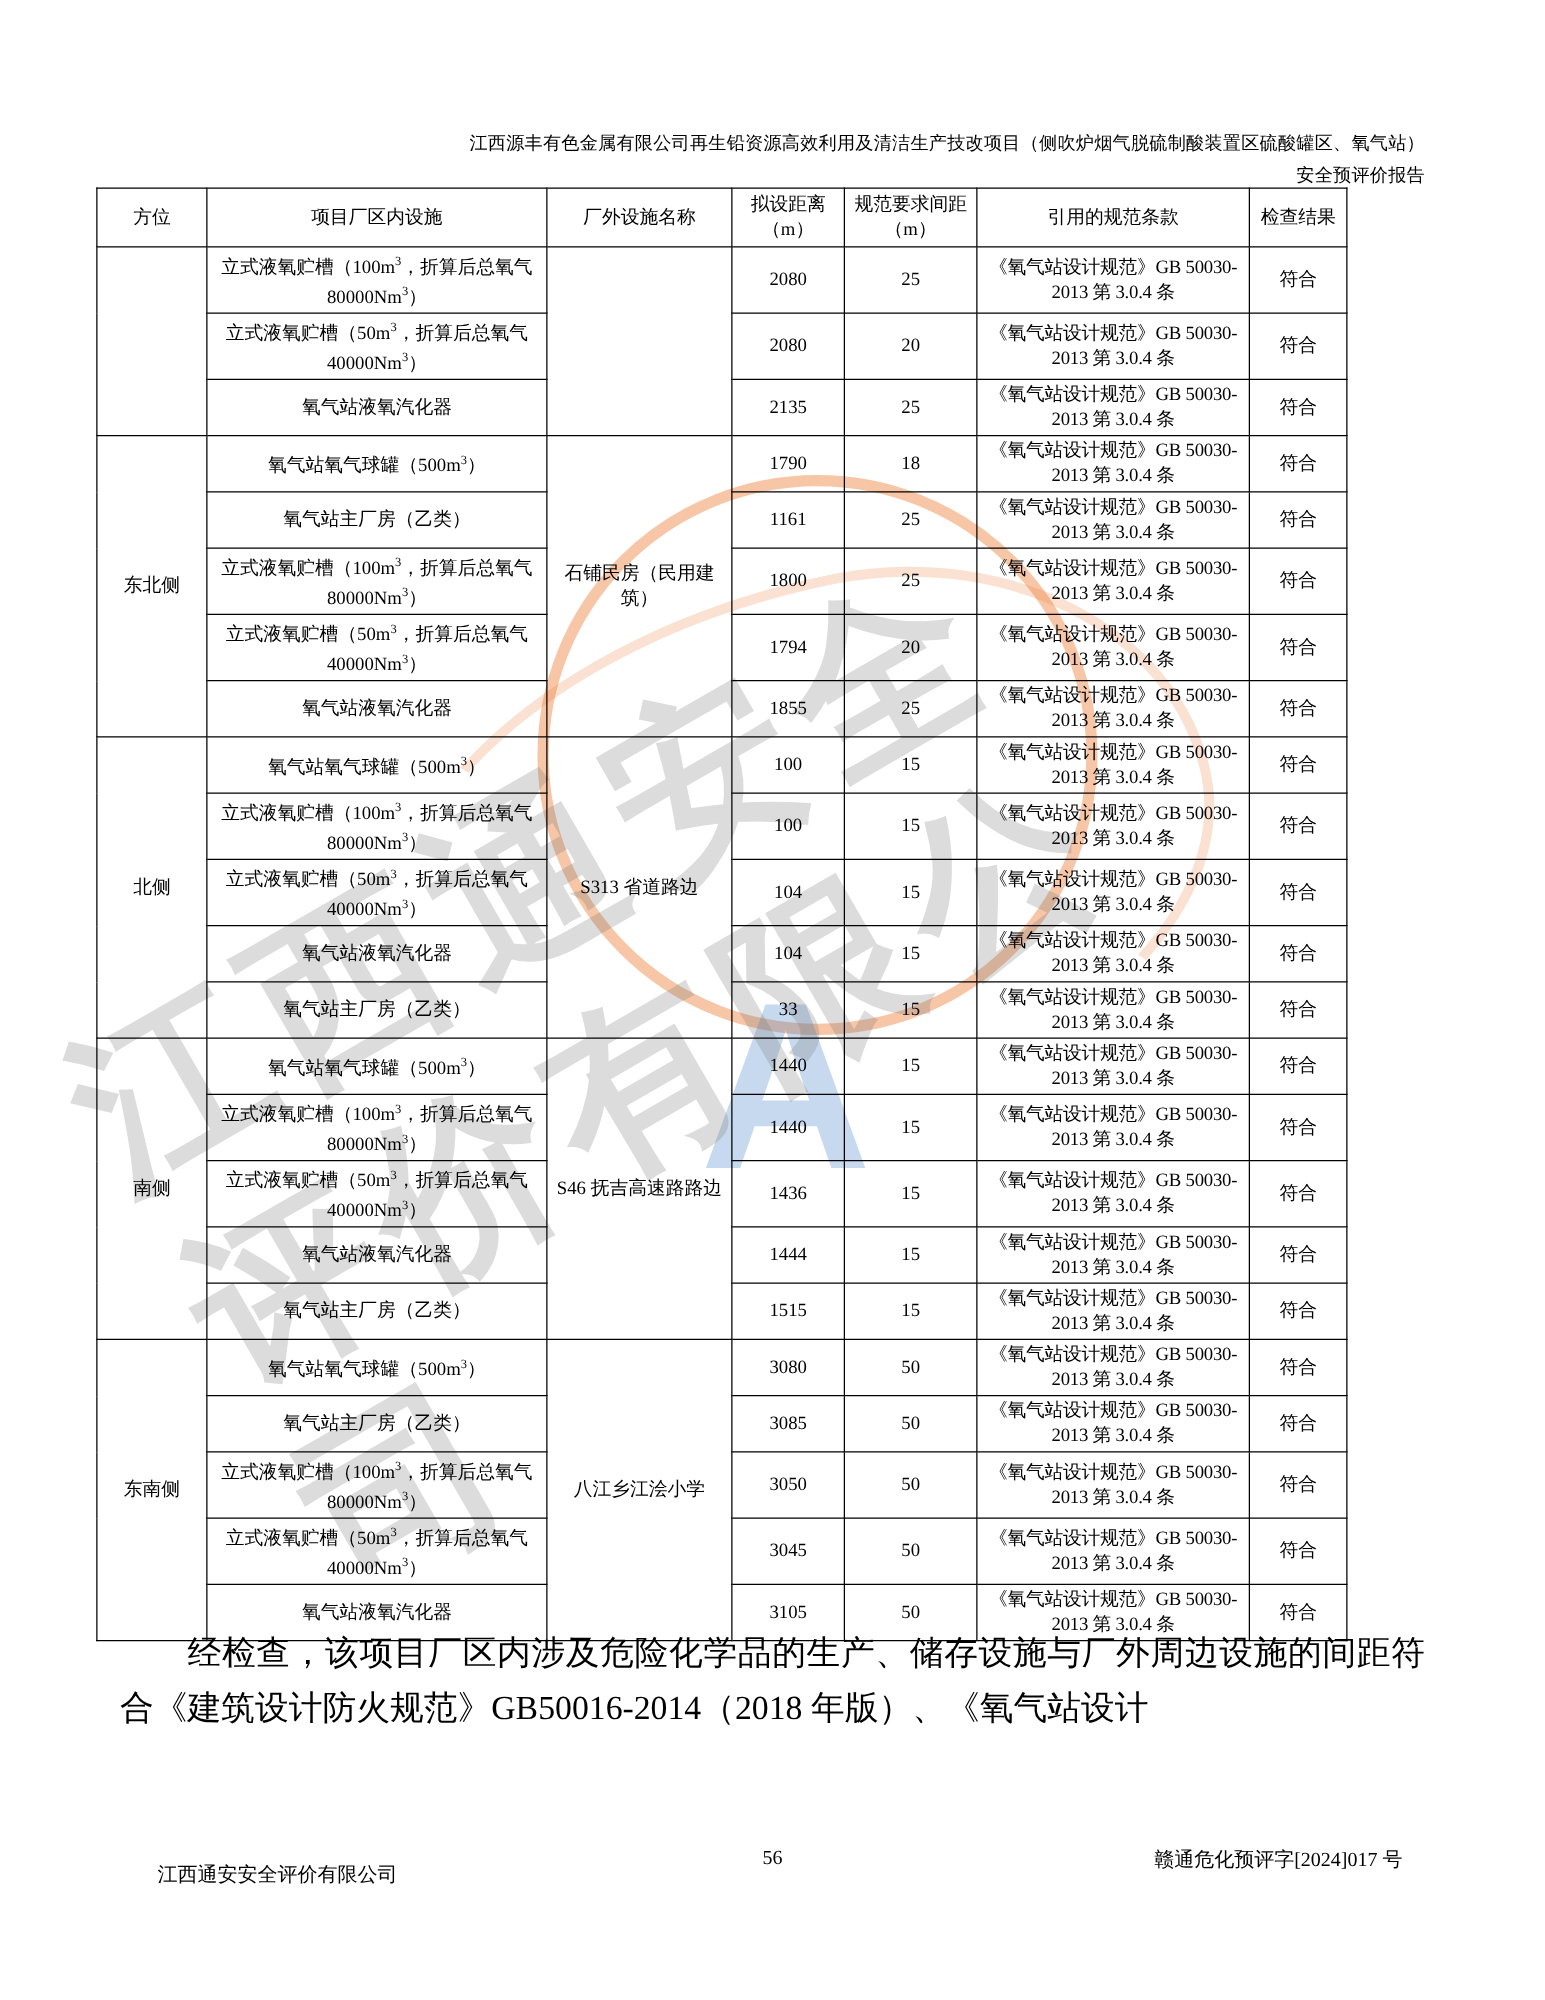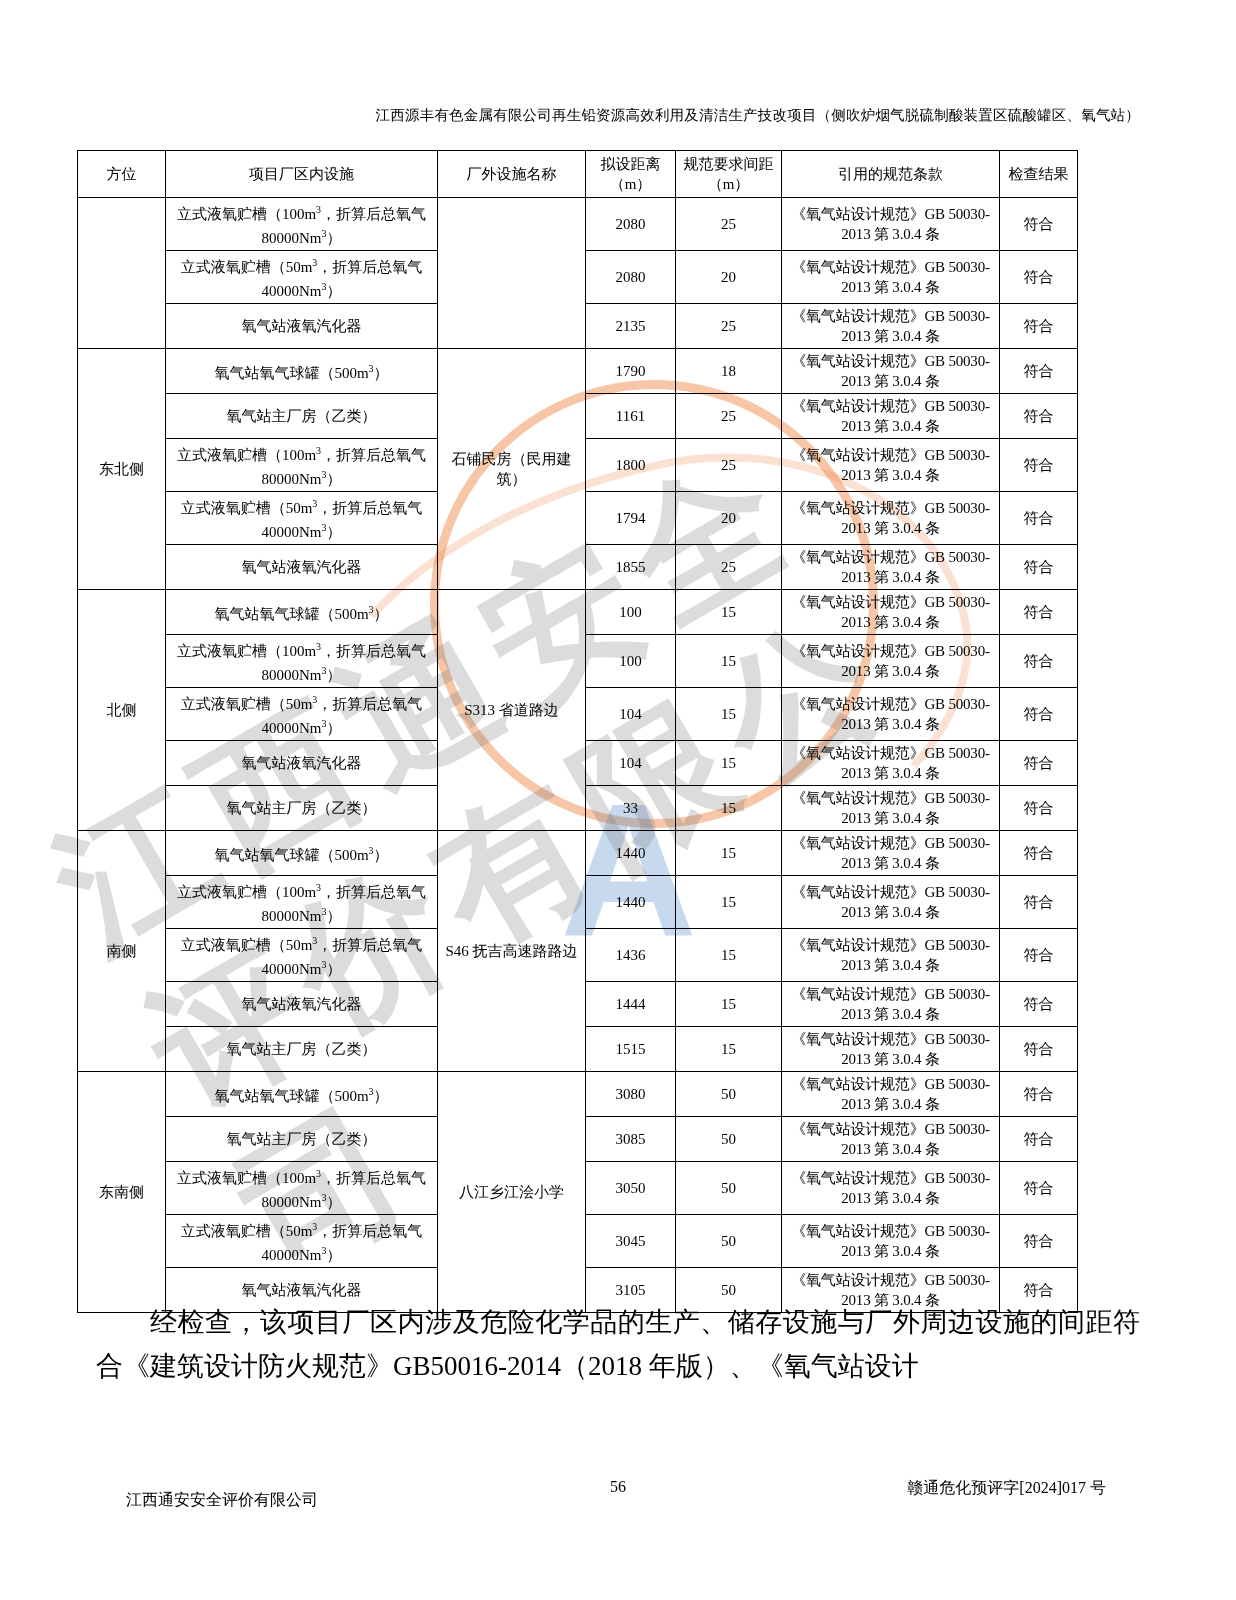--- a/index.html
+++ b/index.html
@@ -87,21 +87,21 @@
   }
   .footer {
     position: absolute;
     top: 1478px;
     left: 96px;
     width: 1044px;
     font-size: 16px;
   }
   .footer .left { position: absolute; left: 30px; top: 12px; }
   .footer .center { position: absolute; left: 0; top: 0; width: 100%; text-align: center; }
-  .footer .right { position: absolute; right: 34px; top: 0; margin-left: 24px; }
+  .footer .right { position: absolute; right: 18px; top: 0; margin-left: 24px; }
 
   
   .wm {
     position: absolute;
     pointer-events: none;
     user-select: none;
   }
   .wm-text-big {
     left: 120px;
     top: 560px;
@@ -160,20 +160,21 @@
 
 <div class="page">
 
   <div class="wm wm-orange-swoosh"></div>
   <div class="wm wm-circle"></div>
   <div class="wm wm-a">A</div>
   <div class="wm wm-text-big">江西通安全评价有限公司</div>
 
   <div class="header">
     <span>江西源丰有色金属有限公司再生铅资源高效利用及清洁生产技改项目（侧吹炉烟气脱硫制酸装置区硫酸罐区、氧气站）</span>
+    <span class="line2">安全预评价报告</span>
   </div>
 
   <table class="main">
     <colgroup>
       <col class="col-dir">
         <col class="col-in">
         <col class="col-out">
         <col class="col-dist">
         <col class="col-req">
         <col class="col-ref">

